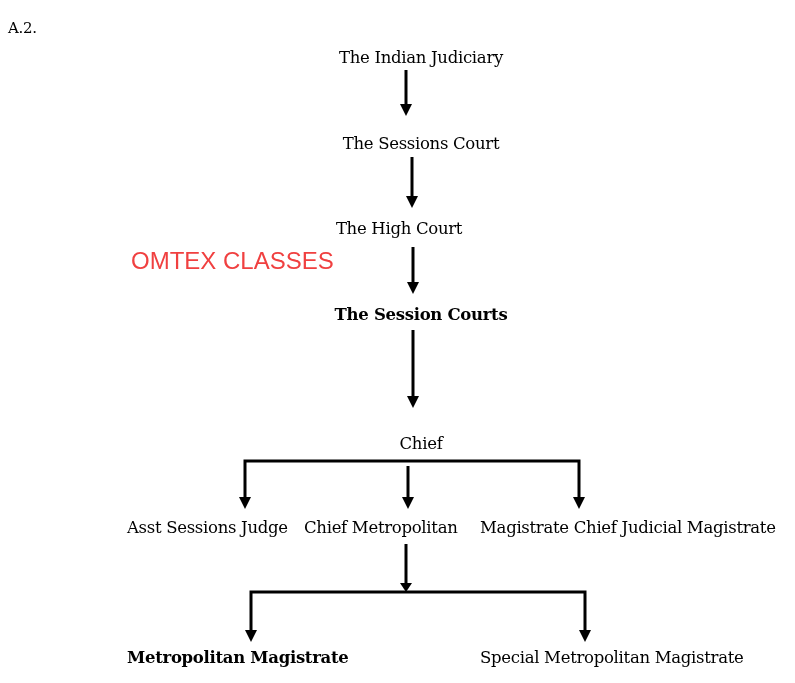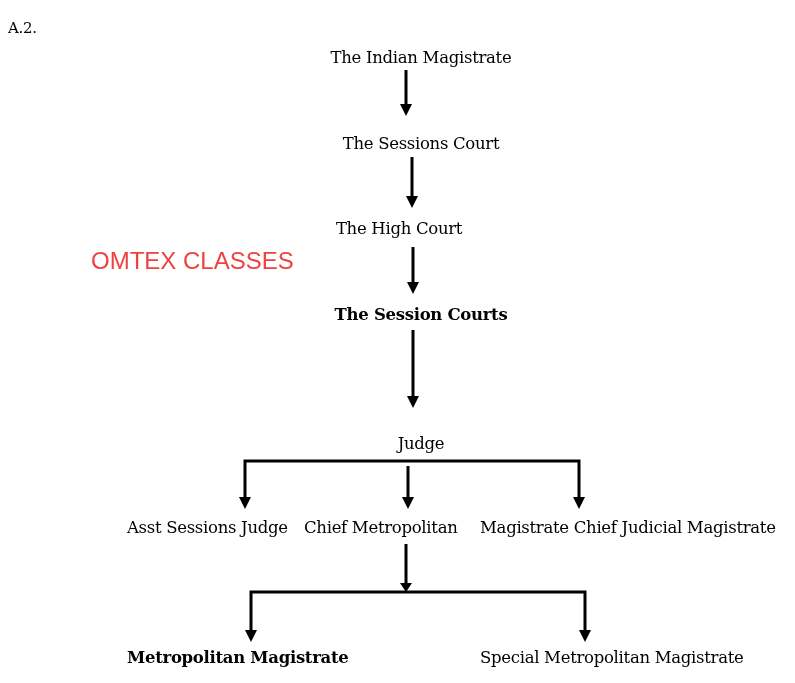--- a/index.html
+++ b/index.html
@@ -9,27 +9,27 @@
   .c { transform: translateX(-50%); }
   #heading { left: 8px; top: 21px; font-size: 15px; }
   #watermark { position: absolute; left: 91px; top: 247px; font-family: "Liberation Sans", sans-serif;
                font-size: 24px; color: #f04040; letter-spacing: 0; white-space: nowrap; }
   svg#wires { position: absolute; left: 0; top: 0; }
 </style>
 </head>
 <body>
 
 <div id="heading" class="txt">A.2.</div>
-<div id="watermark" style="color: rgb(240, 64, 64);">OMTEX CLASSES</div>
+<div id="watermark" style="color: rgb(240, 64, 64); margin-left: 40px;">OMTEX CLASSES</div>
 
-<div class="txt c" style="left:421px; top:50px;">The Indian Magistrate</div>
+<div class="txt c" style="left:421px; top:50px;">The Indian Judiciary</div>
 <div class="txt c" style="left:421px; top:136px;">The Sessions Court</div>
 <div class="txt c" style="left:399px; top:221px;">The High Court</div>
 <div class="txt c" style="left:421px; top:307px;font-weight:bold;">The Session Courts</div>
-<div class="txt c" style="left:421px; top:436px;">Judge</div>
+<div class="txt c" style="left:421px; top:436px;">Chief</div>
 <div class="txt" style="left:127px; top:520px;">Asst Sessions Judge</div>
 <div class="txt" style="left:304px; top:520px;">Chief Metropolitan</div>
 <div class="txt" style="left:480px; top:520px;">Magistrate Chief Judicial Magistrate</div>
 <div class="txt" style="left:127px; top:650px;font-weight:bold;">Metropolitan Magistrate</div>
 <div class="txt" style="left:480px; top:650px;">Special Metropolitan Magistrate</div>
 
 <svg id="wires" width="795" height="683" viewBox="0 0 795 683">
   <g fill="none" stroke="#000" stroke-width="3">
     <line x1="406" y1="70" x2="406" y2="104"></line>
     <line x1="412" y1="157" x2="412" y2="196"></line>

